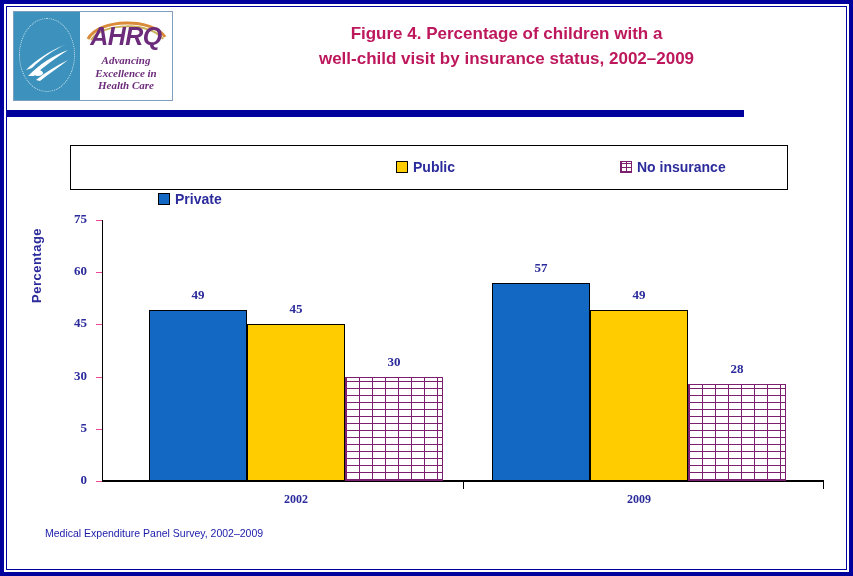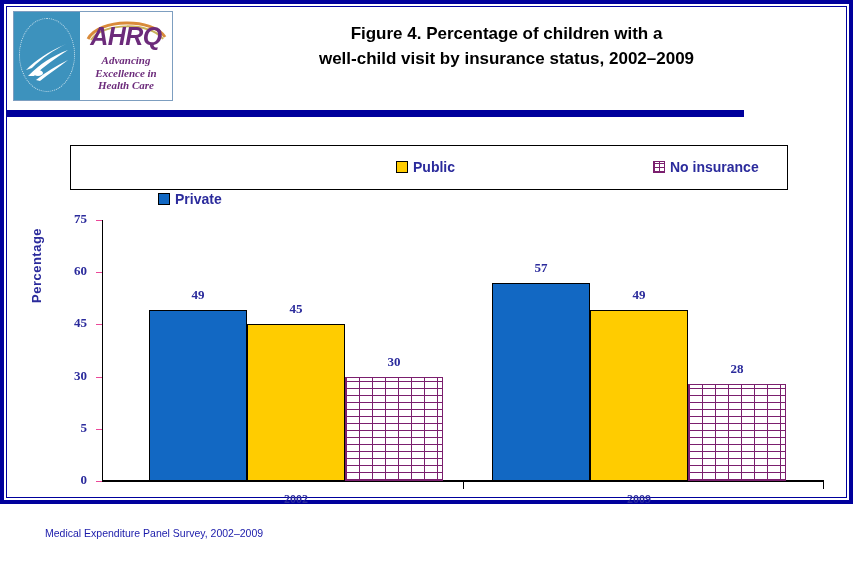--- a/index.html
+++ b/index.html
@@ -12,21 +12,21 @@
     height: 576px;
     font-family: "Liberation Sans", sans-serif;
     overflow: hidden;
   }
 
   
   .page {
     position: absolute;
     left: 0; top: 0;
     width: 853px;
-    height: 504px;
+    height: 576px;
     box-sizing: border-box;
     border: 4px solid #00009c;
     background: #ffffff;
   }
   .page-inner {
     position: absolute;
     left: 2px; top: 2px;
     right: 2px; bottom: 2px;
     border: 1px solid #00009c;
     background: #ffffff;
@@ -105,21 +105,21 @@
     line-height: 12.5px;
     color: #6c2b7b;
   }
 
   .title {
     position: absolute;
     left: 190px;
     right: 30px;
     top: 14px;
     text-align: center;
-    color: #000000;
+    color: #be185d;
     font-size: 17px;
     font-weight: bold;
     line-height: 25px;
     font-family: "Liberation Sans", sans-serif;
   }
 
   .rule {
     position: absolute;
     left: 0;
     top: 103px;
@@ -140,21 +140,21 @@
     background: #ffffff;
   }
   .legend-item {
     display: flex;
     align-items: center;
     position: absolute;
     top: 13px;
   }
   .legend-item.i0 { left: 87px; margin-top: 32px; }
   .legend-item.i1 { left: 325px; }
-  .legend-item.i2 { left: 582px; text-align: center; }
+  .legend-item.i2 { left: 549px; text-align: center; }
   .swatch {
     width: 12px;
     height: 12px;
     box-sizing: border-box;
     margin-right: 5px;
     border: 1px solid #000000;
   }
   .swatch.private { background: #1268c3; }
   .swatch.public  { background: #ffcc00; border-color:#000; }
   .swatch.noins {

